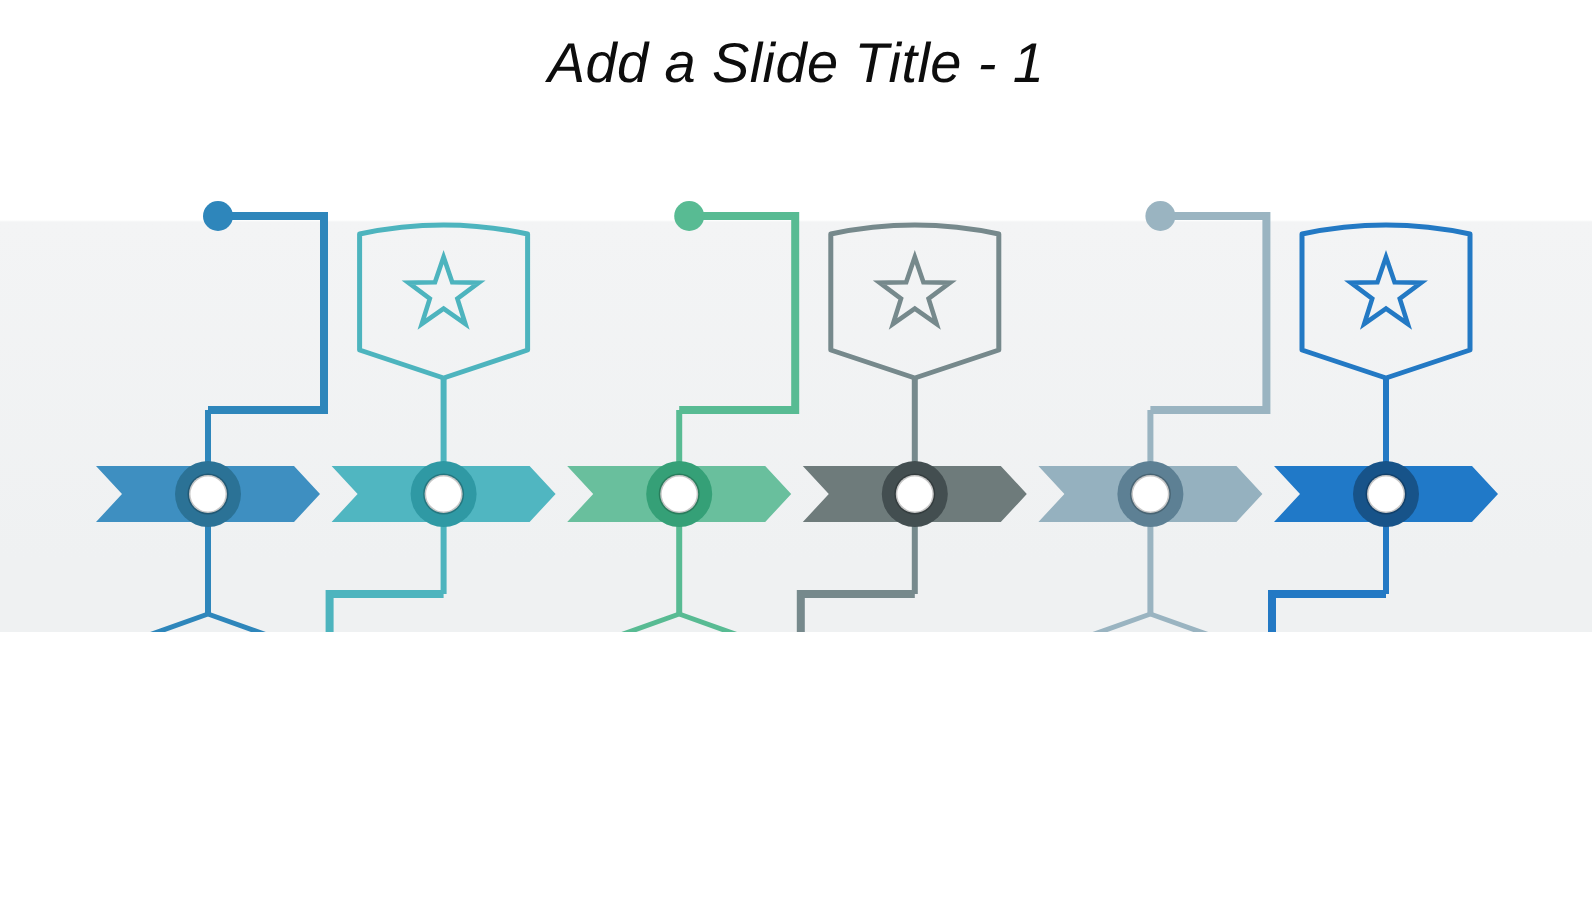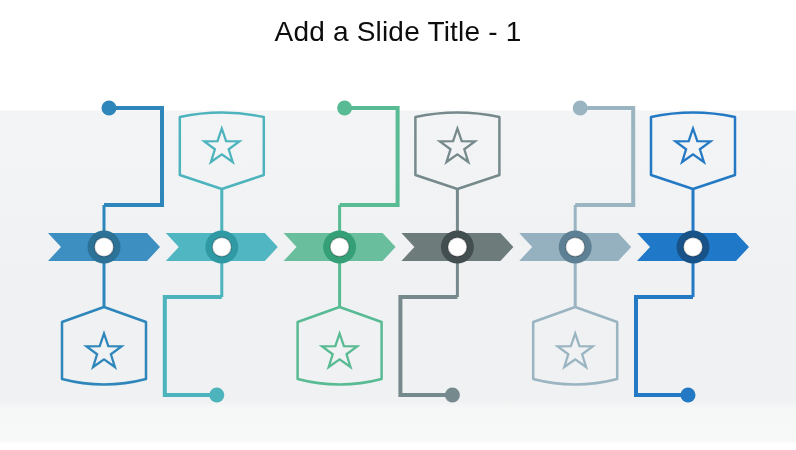--- a/index.html
+++ b/index.html
@@ -1,25 +1,26 @@
 <!DOCTYPE html>
 <html><head>
 <meta charset="utf-8">
 <style>
   html,body{margin:0;padding:0;background:#fff;}
   .slide{
     position:relative;
-    width:796px;height:450px;
+    width:796px;height:316px;
     overflow:hidden;
     font-family:"Liberation Sans", sans-serif;
     background:linear-gradient(180deg,
       #ffffff 0px, #ffffff 110px,
       #f3f4f5 111px, #eff1f2 280px,
       #eff1f2 400px, #f6f7f7 408px,
       #f7f8f8 442px, #ffffff 443px, #ffffff 100%);
+    font-style:italic;
   }
   .slide-title{
     position:absolute;
     top:16px;left:0;right:0;
     text-align:center;
     font-size:28px;
     font-weight:400;
     color:#0d0d0d;
     letter-spacing:0.2px;
     margin:0;

